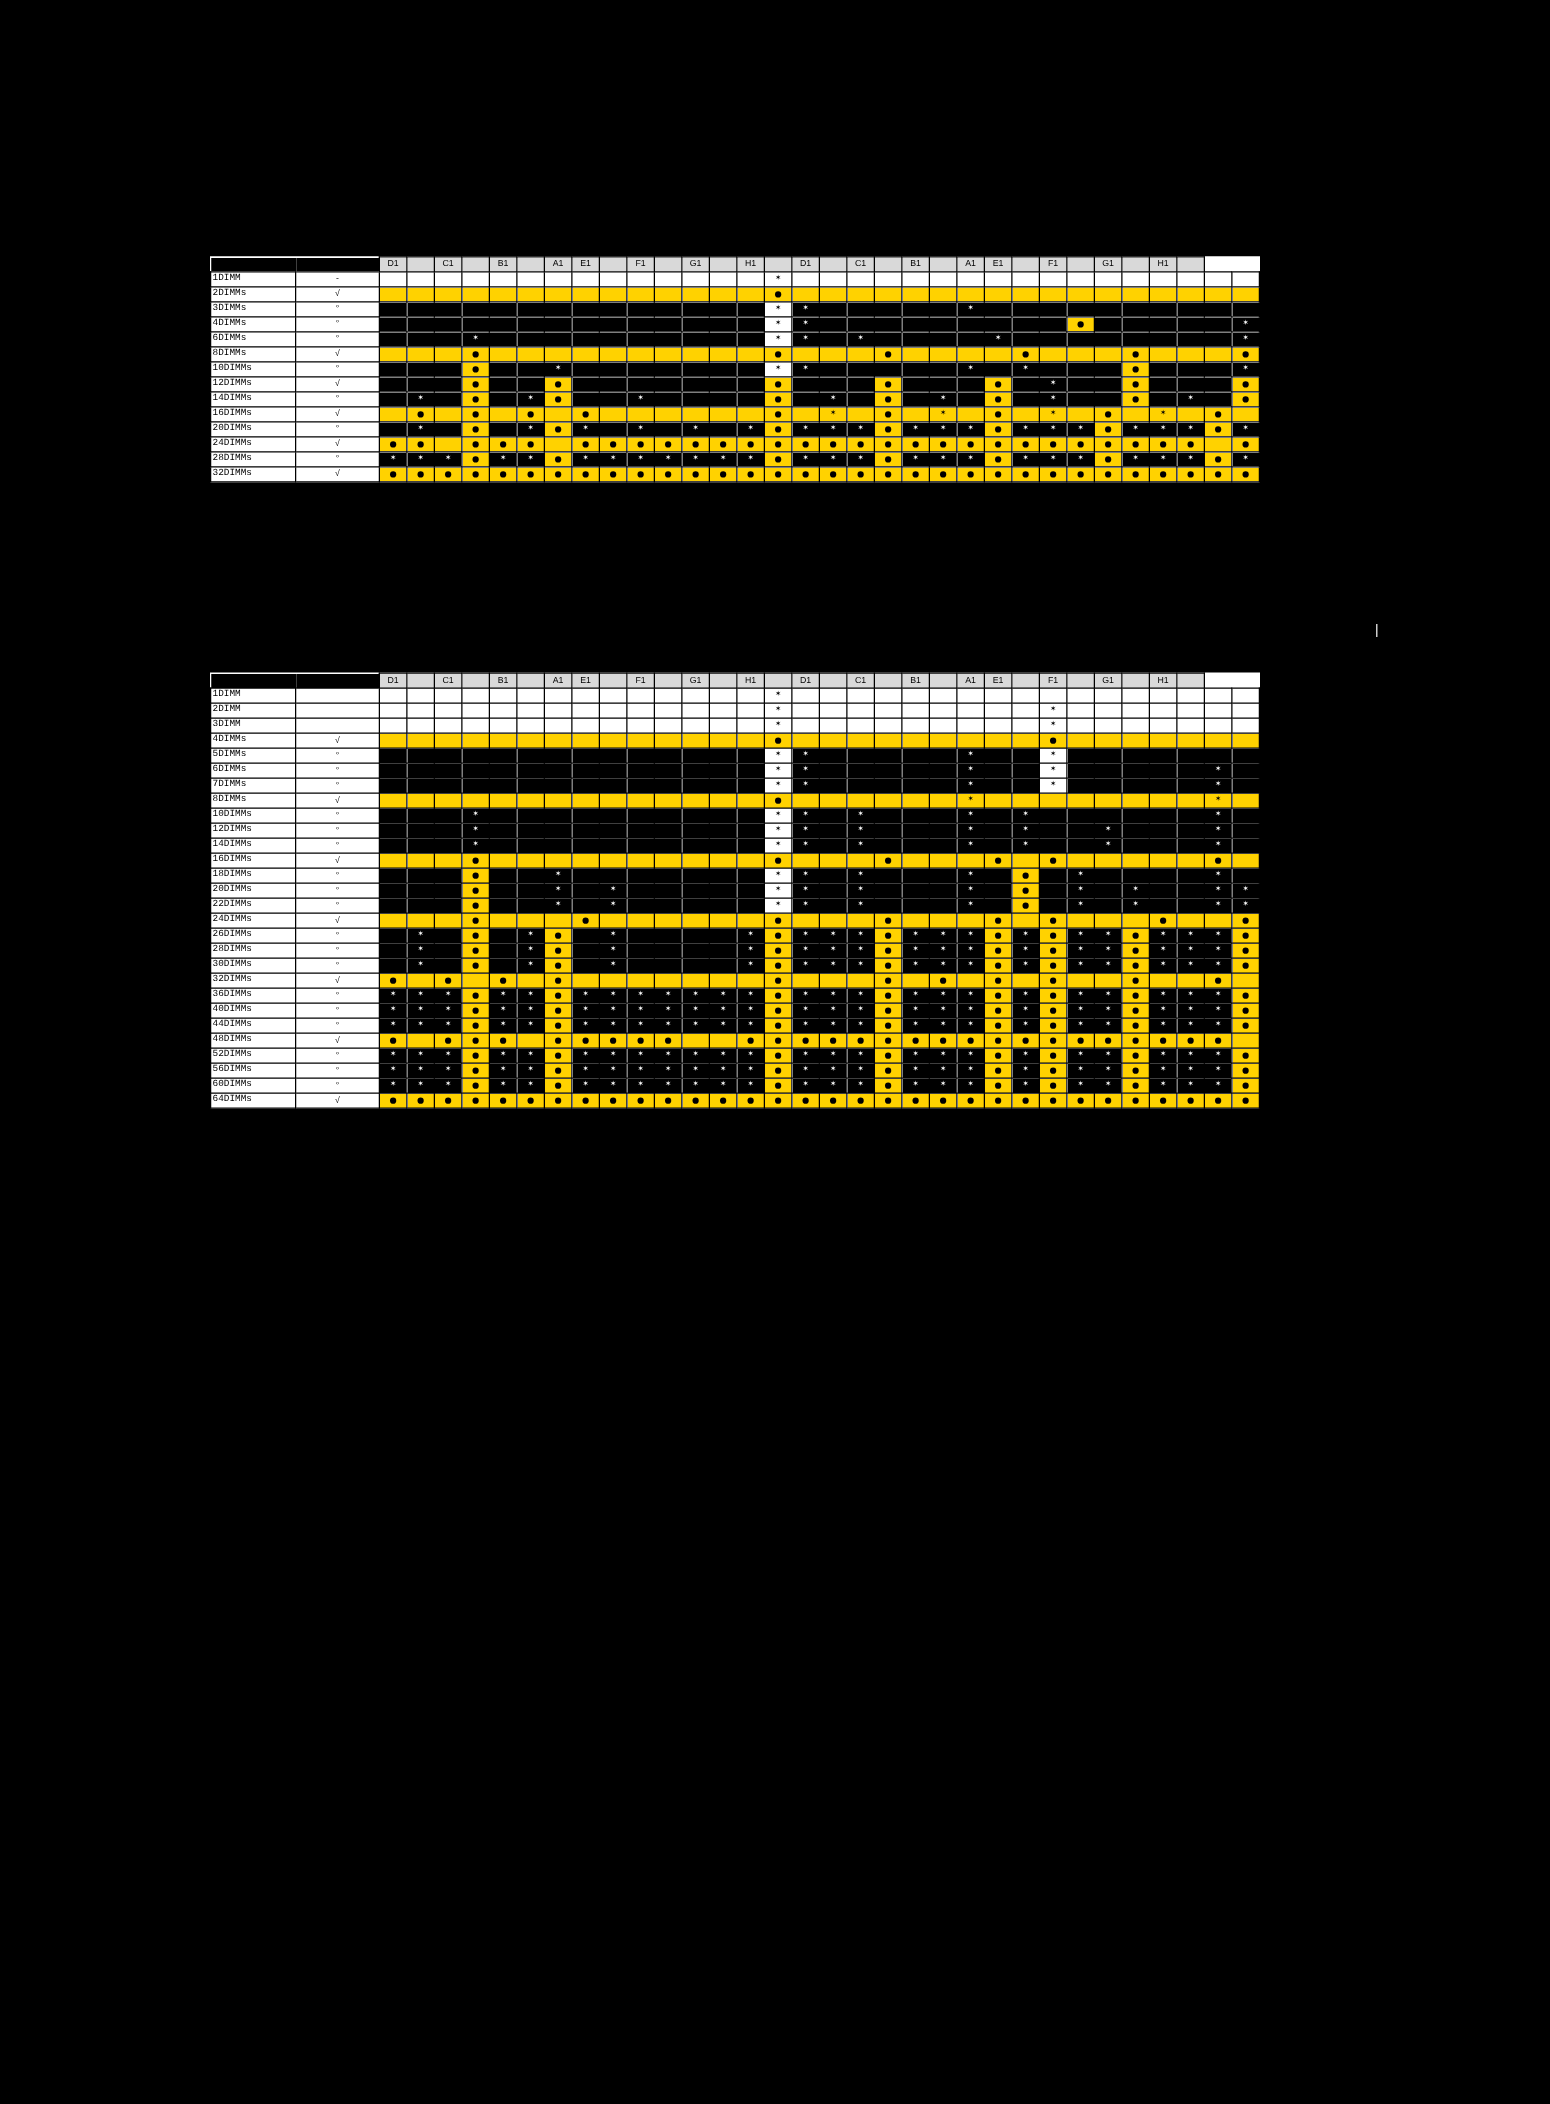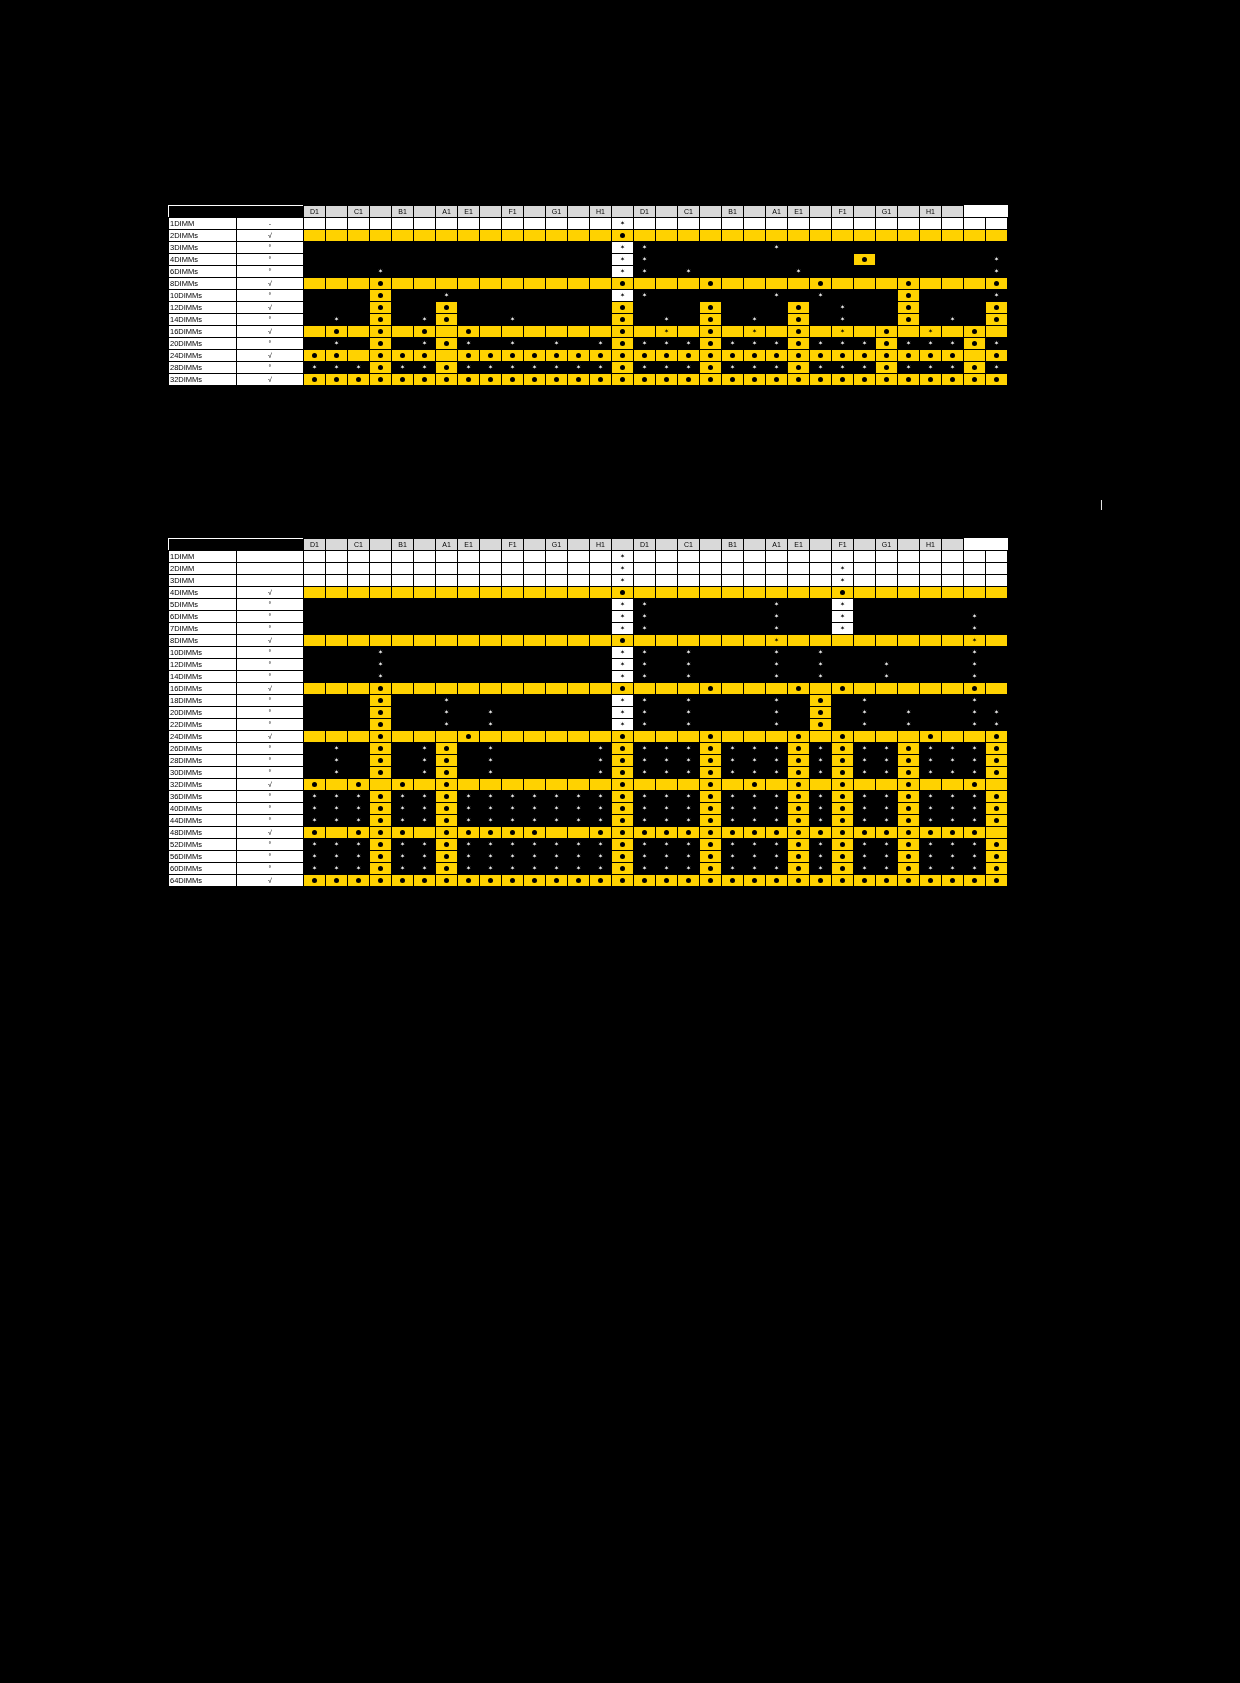--- a/index.html
+++ b/index.html
@@ -21,20 +21,21 @@
     background:#fff;
     color:#000;
     overflow:hidden;
     white-space:nowrap;
   }
   table.dimm td.lbl{
     text-align:left;
     padding-left:1px;
     font-size:7.5px;
     width:66px;
+    font-family:Liberation Mono, monospace;
   }
   table.dimm td.chk{width:66px;}
   table.dimm td.slot{width:21px;}
   table.dimm td.hdr{
     background:#d9d9d9;
     font-size:7px;
     font-weight:normal;
     height:11px;
   }
   table.dimm td.hdr.blank{background:#fff;border:none;}

